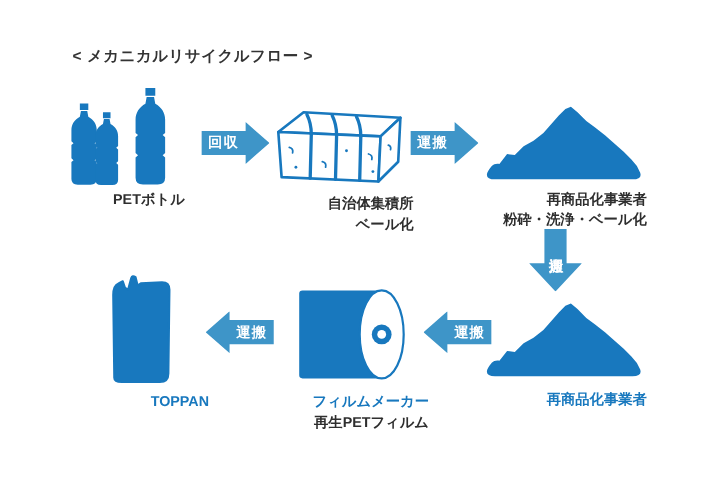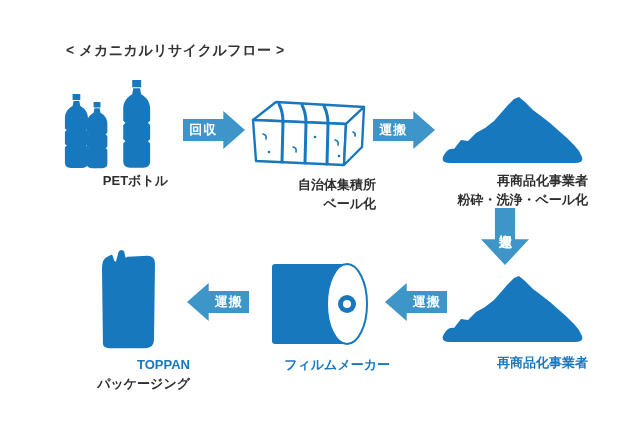--- a/index.html
+++ b/index.html
@@ -121,30 +121,30 @@
 
   <div class="node" style="left:250px;top:258px;width:140px">
     <svg viewBox="0 0 100 92" width="100" height="92">
       <rect x="2" y="6" width="78" height="80" rx="3" fill="#1878be"></rect>
       <ellipse cx="77" cy="46" rx="20" ry="40" fill="#fff" stroke="#1878be" stroke-width="2"></ellipse>
       <circle cx="77" cy="46" r="9" fill="#1878be"></circle>
       <circle cx="77" cy="46" r="4" fill="#fff"></circle>
     </svg>
     <div class="label" style="margin-top:6px">
       <div class="blue">フィルムメーカー</div>
+      <div>再生PETフィルム</div>
     </div>
   </div>
 
   <div class="arrow left" style="left:187px;top:283px">
     <span>運搬</span>
   </div>
 
   <div class="node" style="left:66px;top:248px;width:124px">
     <svg viewBox="0 0 70 110" width="68" height="106">
       <path fill="#1878be" stroke="#1878be" stroke-width="2" stroke-linejoin="round" d="M10,99 L9,21 Q9,12 14,10 L18,8 L20,14 L23,16 L26,5 Q27,2 30,4 L32,12 L35,10 L55,9 Q62,9 62,16 L61,95 Q61,103 53,103 L17,103 Q10,103 10,99 Z"></path>
     </svg>
     <div class="label" style="margin-top:2px">
       <div class="blue">TOPPAN</div>
-      <div>パッケージング</div>
     </div>
   </div>
 
 </div>
 
 </body></html>

